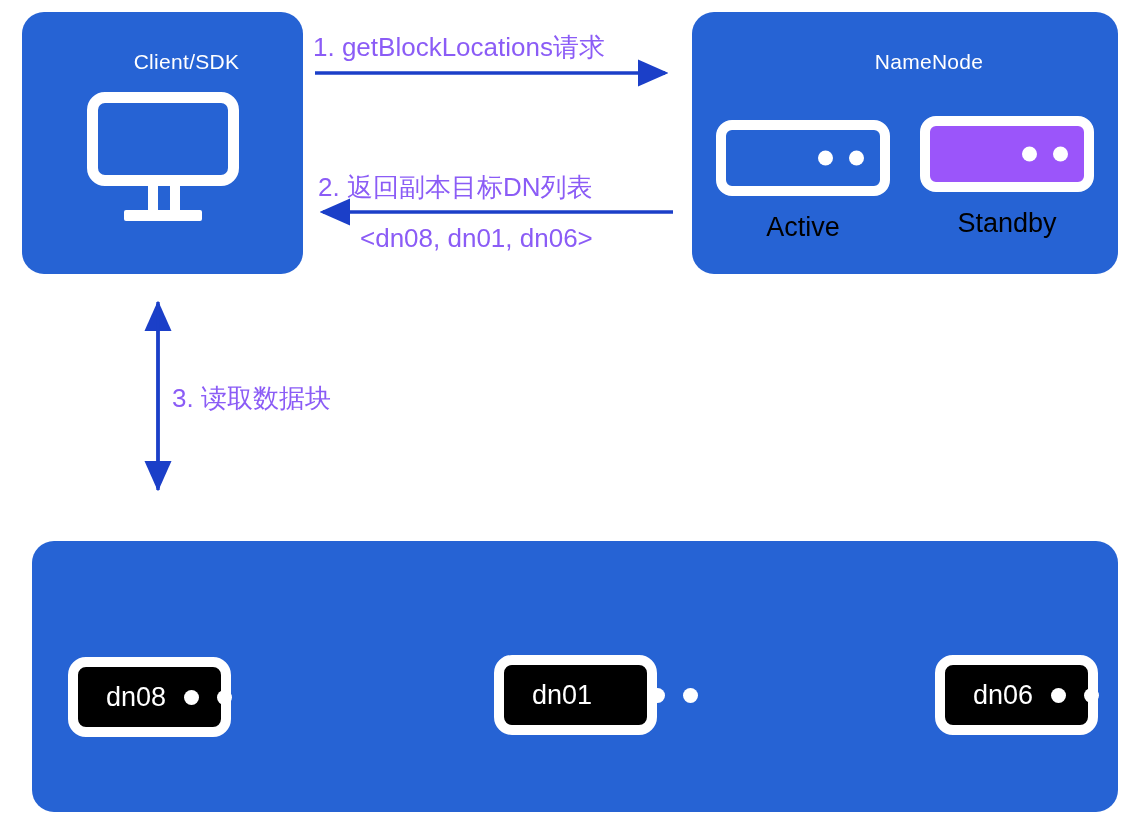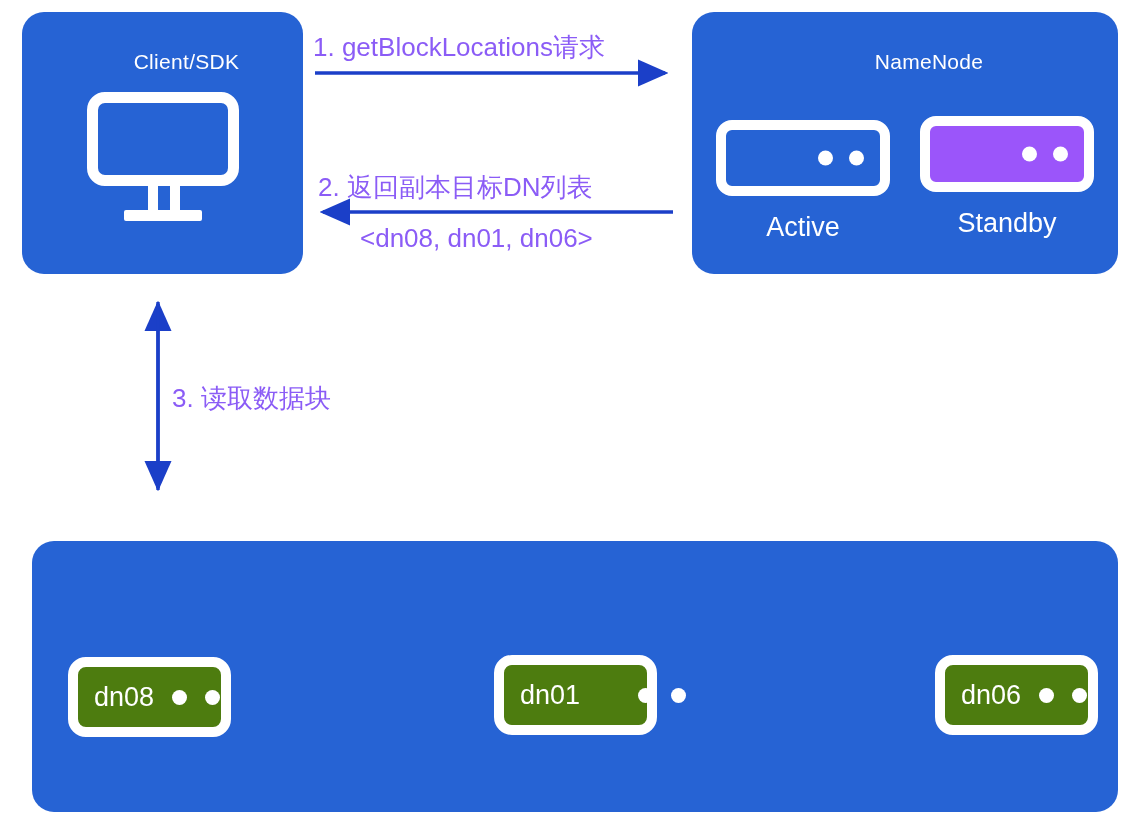--- a/index.html
+++ b/index.html
@@ -118,46 +118,46 @@
   }
   .chip-dot {
     width: 15px;
     height: 15px;
     border-radius: 50%;
     background: #ffffff;
   }
   .server-label {
     margin-top: 16px;
     text-align: center;
-    color: #ffffff;
+    color: #000000;
     font-size: 27px;
     white-space: nowrap;
   }
   #active-unit  { left: 24px;  top: 108px; }
   #standby-unit { left: 228px; top: 104px; }
 
   
   #datanode-box {
     left: 32px;
     top: 541px;
     width: 1086px;
     height: 271px;
   }
   #datanode-title { top: 40px; }
 
   .dn-chip {
     position: absolute;
     height: 80px;
     border: 10px solid #ffffff;
     border-radius: 18px;
-    background: #4d7c0f;
+    background: #000000;
     box-sizing: border-box;
     display: flex;
     align-items: center;
-    padding: 0 16px;
+    padding: 0 28px;
   }
   .dn-name {
     color: #ffffff;
     font-size: 27px;
     white-space: nowrap;
   }
   .dn-dots {
     display: flex;
     gap: 18px;
     margin-left: 18px;

